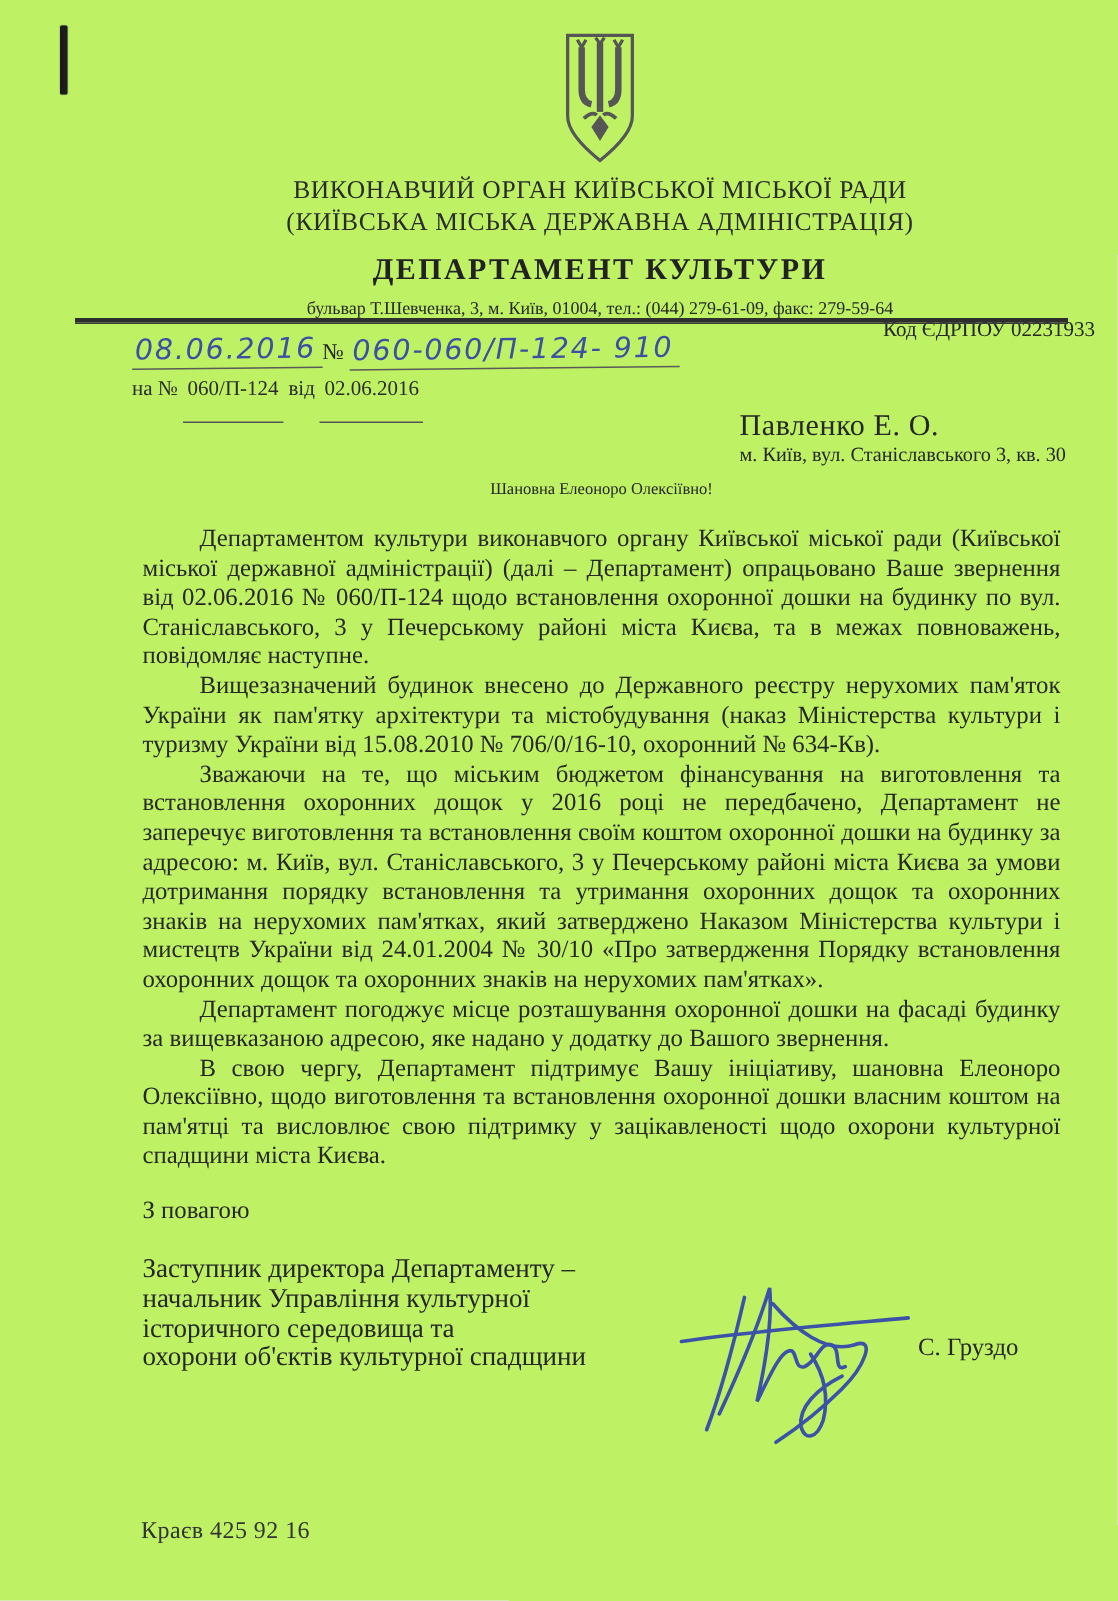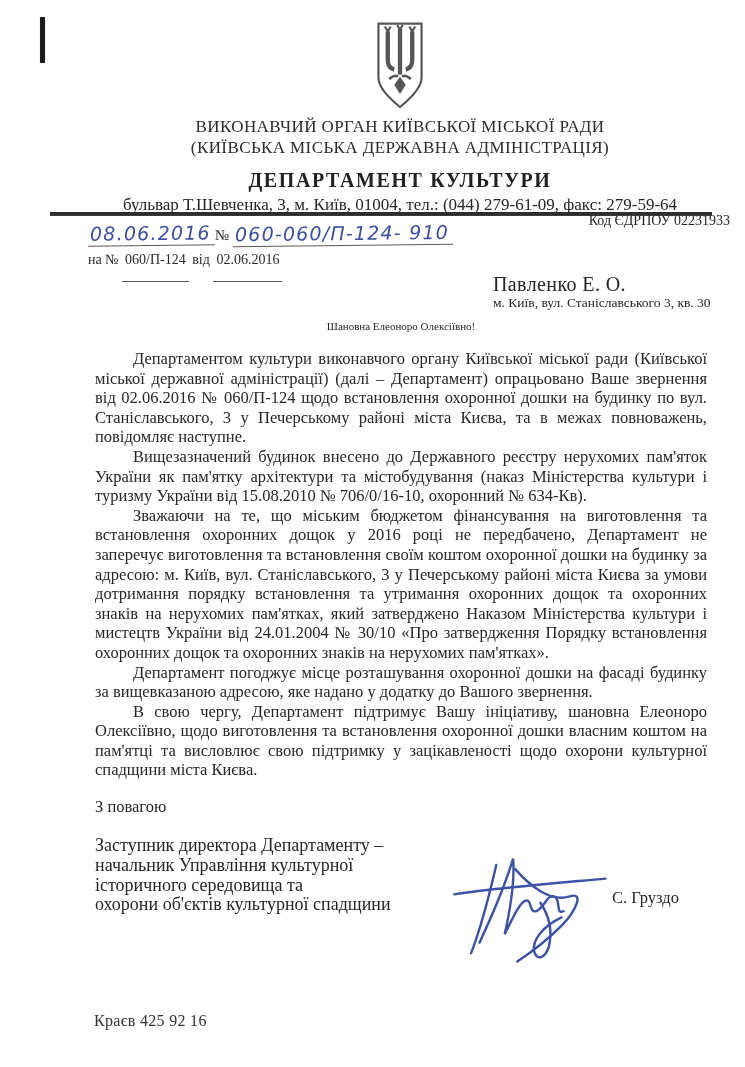--- a/index.html
+++ b/index.html
@@ -1,21 +1,21 @@
 <!DOCTYPE html>
 <html><head>
 <meta charset="utf-8">
 <style>
   * { margin: 0; padding: 0; box-sizing: border-box; }
   html, body { background: #e8e8e8; }
   .page {
     position: relative;
     width: 745px;
     height: 1067px;
-    background: #ffffff;
+    background: #bef264;
     font-family: "Liberation Serif", serif;
     color: #262626;
     overflow: hidden;
     margin: 0 auto;
   }
   .scan-artifact {
     position: absolute;
     left: 40px; top: 17px;
     width: 5px; height: 46px;
     background: #1c1c1c;
@@ -35,21 +35,21 @@
     color: #2b2b2b;
   }
   .org-line1 { margin-top: 4px; }
   .dept-name {
     margin-top: 11px;
     font-size: 20px;
     font-weight: bold;
     letter-spacing: 1.6px;
     color: #222;
   }
-  .addr-line { margin-top: 5px; font-size: 17px; line-height: 16px; }
+  .addr-line { margin-top: 5px; font-size: 12px; line-height: 16px; }
   .edrpou-line { font-size: 14px; line-height: 16px; text-align: right; }
   .head-rule {
     position: absolute;
     left: 50px; top: 212px; width: 662px;
     height: 3px;
     border-top: 3px solid #2e2e2e;
     border-bottom: 1.5px solid #3a3a3a;
   }
   .ref-block { position: absolute; left: 88px; top: 222px; }
   .ref-line1 { font-size: 15px; white-space: nowrap; }

